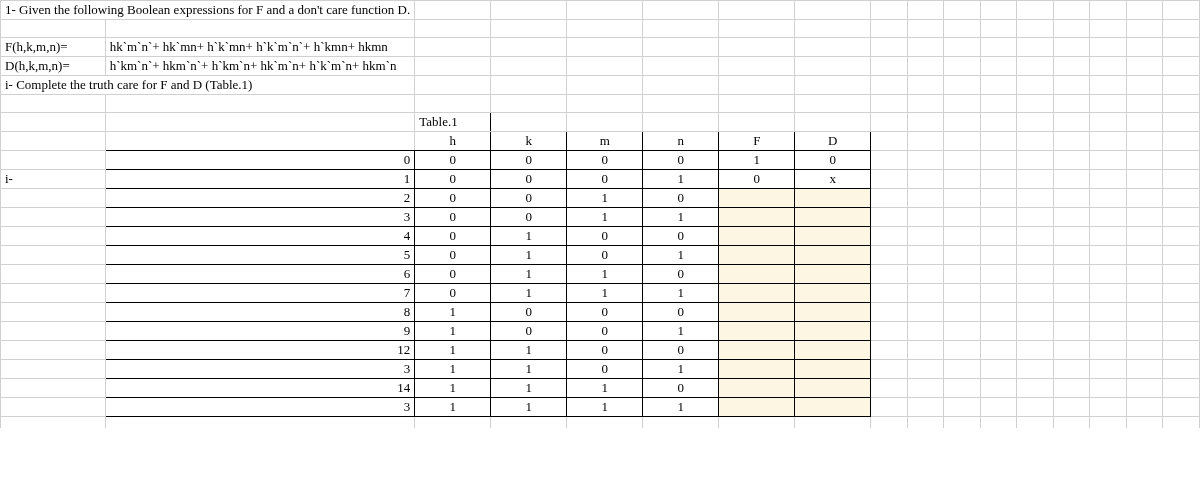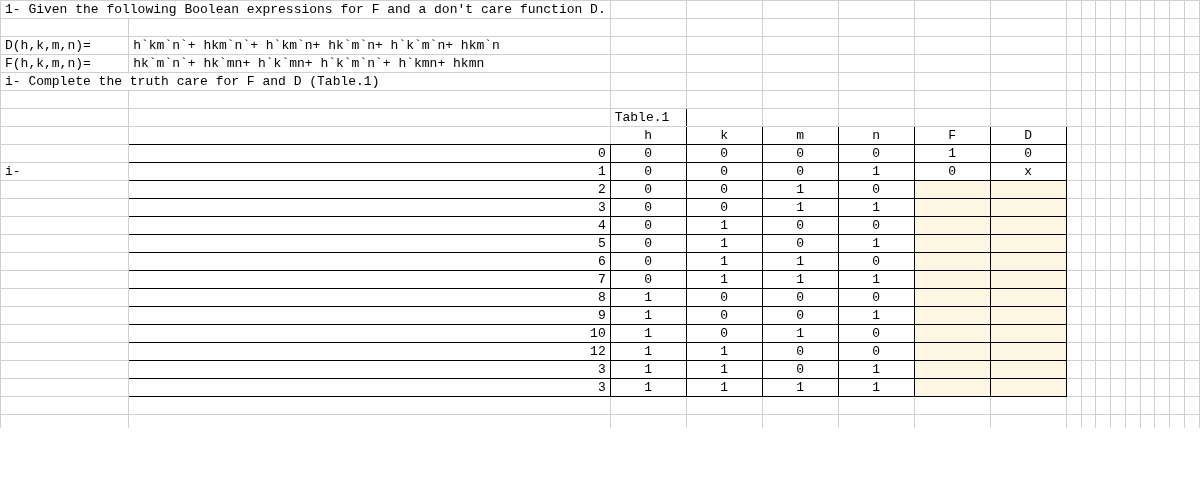--- a/index.html
+++ b/index.html
@@ -10,21 +10,20 @@
     body {
       font-family: "Times New Roman", serif;
       font-size: 13px;
       background: #fff;
       color: #000;
     }
     .spreadsheet {
       width: 1200px;
       height: 428px;
       position: relative;
-      font-family: Liberation Mono, monospace;
     }
     table {
       border-collapse: collapse;
       width: 100%;
     }
     td {
       border: 1px solid #d0d0d0;
       height: 18px;
       padding: 1px 4px;
       white-space: nowrap;
@@ -93,42 +92,42 @@
           <td></td>
           <td></td>
           <td></td>
           <td></td>
           <td></td>
           <td></td>
           <td></td>
   </tr>
 
   <tr>
+    <td class="col-rowlabel text-left spillover"><span>F(h,k,m,n)=</span></td>
+    <td class="col-idx text-left spillover" colspan="1"><span>hk`m`n`+ hk`mn+ h`k`mn+ h`k`m`n`+ h`kmn+ hkmn</span></td>
+    <td></td>
+          <td></td>
+          <td></td>
+          <td></td>
+          <td></td>
+          <td></td>
+          <td></td>
+          <td></td>
+          <td></td>
+          <td></td>
+          <td></td>
+          <td></td>
+          <td></td>
+          <td></td>
+          <td></td>
+  </tr>
+
+  <tr>
     <td class="col-rowlabel text-left spillover"><span>D(h,k,m,n)=</span></td>
     <td class="col-idx text-left spillover"><span>h`km`n`+ hkm`n`+ h`km`n+ hk`m`n+ h`k`m`n+ hkm`n</span></td>
-    <td></td>
-          <td></td>
-          <td></td>
-          <td></td>
-          <td></td>
-          <td></td>
-          <td></td>
-          <td></td>
-          <td></td>
-          <td></td>
-          <td></td>
-          <td></td>
-          <td></td>
-          <td></td>
-          <td></td>
-  </tr>
-
-  <tr>
-    <td class="col-rowlabel text-left spillover"><span>F(h,k,m,n)=</span></td>
-    <td class="col-idx text-left spillover" colspan="1"><span>hk`m`n`+ hk`mn+ h`k`mn+ h`k`m`n`+ h`kmn+ hkmn</span></td>
     <td></td>
           <td></td>
           <td></td>
           <td></td>
           <td></td>
           <td></td>
           <td></td>
           <td></td>
           <td></td>
           <td></td>
@@ -405,39 +404,20 @@
           <td></td>
           <td></td>
           <td></td>
           <td></td>
           <td></td>
           <td></td>
           <td></td>
   </tr>
   <tr>
     <td class="col-rowlabel"></td>
-    <td class="col-idx table-border-left table-border-bottom table-border-right">10</td>
-    <td class="col-h table-border-bottom table-border-right">1</td>
-    <td class="col-k table-border-bottom table-border-right">0</td>
-    <td class="col-m table-border-bottom table-border-right">1</td>
-    <td class="col-n table-border-bottom table-border-right">0</td>
-    <td class="col-f highlight-f table-border-bottom table-border-right"></td>
-    <td class="col-d highlight-d table-border-bottom table-border-right"></td>
-    <td></td>
-          <td></td>
-          <td></td>
-          <td></td>
-          <td></td>
-          <td></td>
-          <td></td>
-          <td></td>
-          <td></td>
-  </tr>
-  <tr>
-    <td class="col-rowlabel"></td>
     <td class="col-idx table-border-left table-border-bottom table-border-right">12</td>
     <td class="col-h table-border-bottom table-border-right">1</td>
     <td class="col-k table-border-bottom table-border-right">1</td>
     <td class="col-m table-border-bottom table-border-right">0</td>
     <td class="col-n table-border-bottom table-border-right">0</td>
     <td class="col-f highlight-f table-border-bottom table-border-right"></td>
     <td class="col-d highlight-d table-border-bottom table-border-right"></td>
     <td></td>
           <td></td>
           <td></td>
@@ -448,20 +428,39 @@
           <td></td>
           <td></td>
   </tr>
   <tr>
     <td class="col-rowlabel"></td>
     <td class="col-idx table-border-left table-border-bottom table-border-right">3</td>
     <td class="col-h table-border-bottom table-border-right">1</td>
     <td class="col-k table-border-bottom table-border-right">1</td>
     <td class="col-m table-border-bottom table-border-right">0</td>
     <td class="col-n table-border-bottom table-border-right">1</td>
+    <td class="col-f highlight-f table-border-bottom table-border-right"></td>
+    <td class="col-d highlight-d table-border-bottom table-border-right"></td>
+    <td></td>
+          <td></td>
+          <td></td>
+          <td></td>
+          <td></td>
+          <td></td>
+          <td></td>
+          <td></td>
+          <td></td>
+  </tr>
+  <tr>
+    <td class="col-rowlabel"></td>
+    <td class="col-idx table-border-left table-border-bottom table-border-right">14</td>
+    <td class="col-h table-border-bottom table-border-right">1</td>
+    <td class="col-k table-border-bottom table-border-right">1</td>
+    <td class="col-m table-border-bottom table-border-right">1</td>
+    <td class="col-n table-border-bottom table-border-right">0</td>
     <td class="col-f highlight-f table-border-bottom table-border-right"></td>
     <td class="col-d highlight-d table-border-bottom table-border-right"></td>
     <td></td>
           <td></td>
           <td></td>
           <td></td>
           <td></td>
           <td></td>
           <td></td>
           <td></td>

